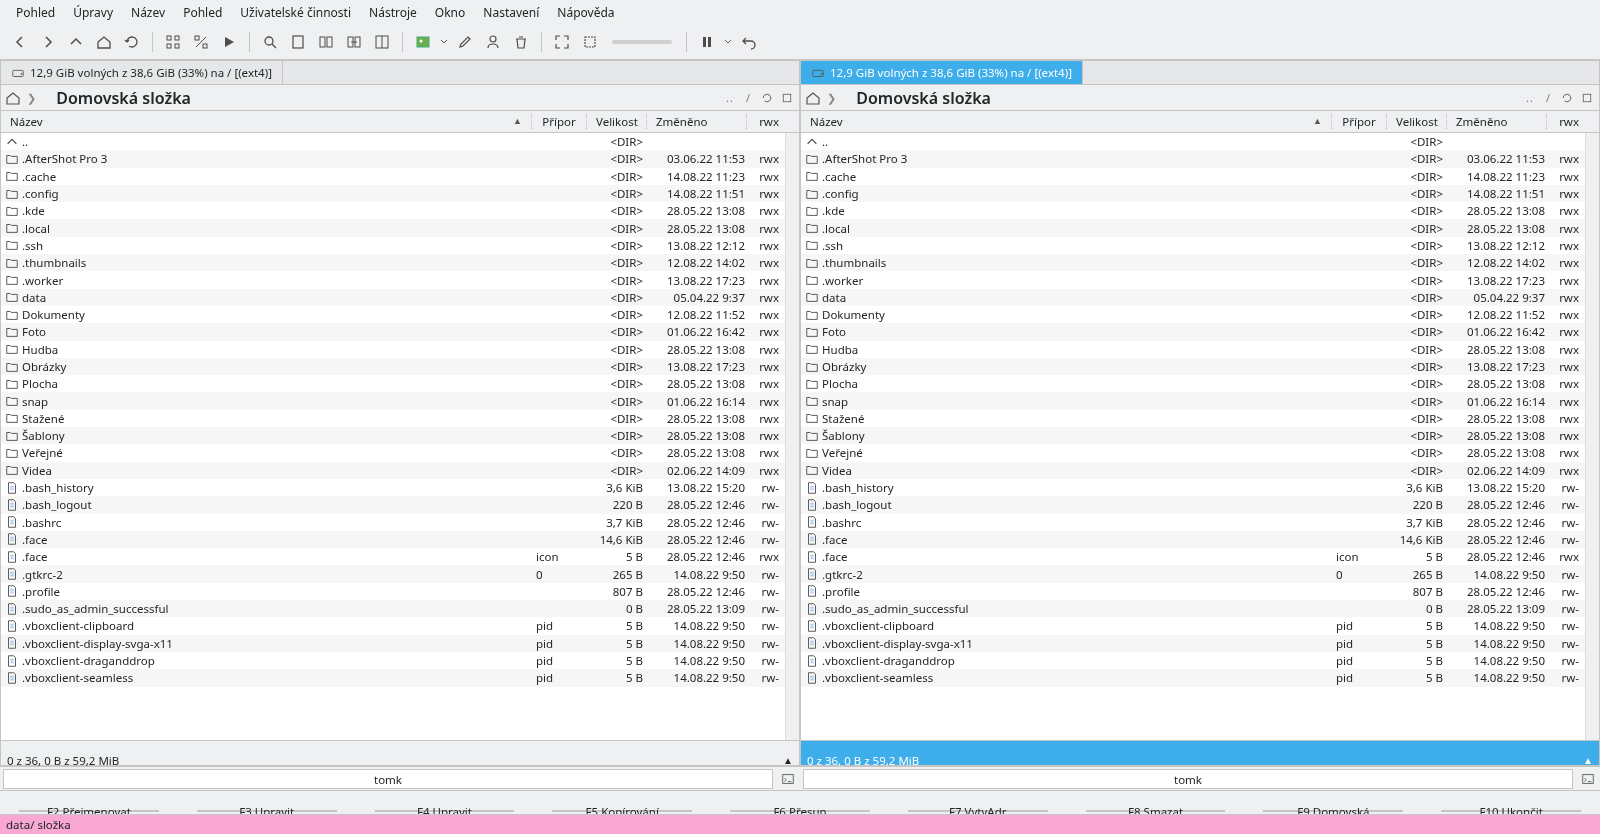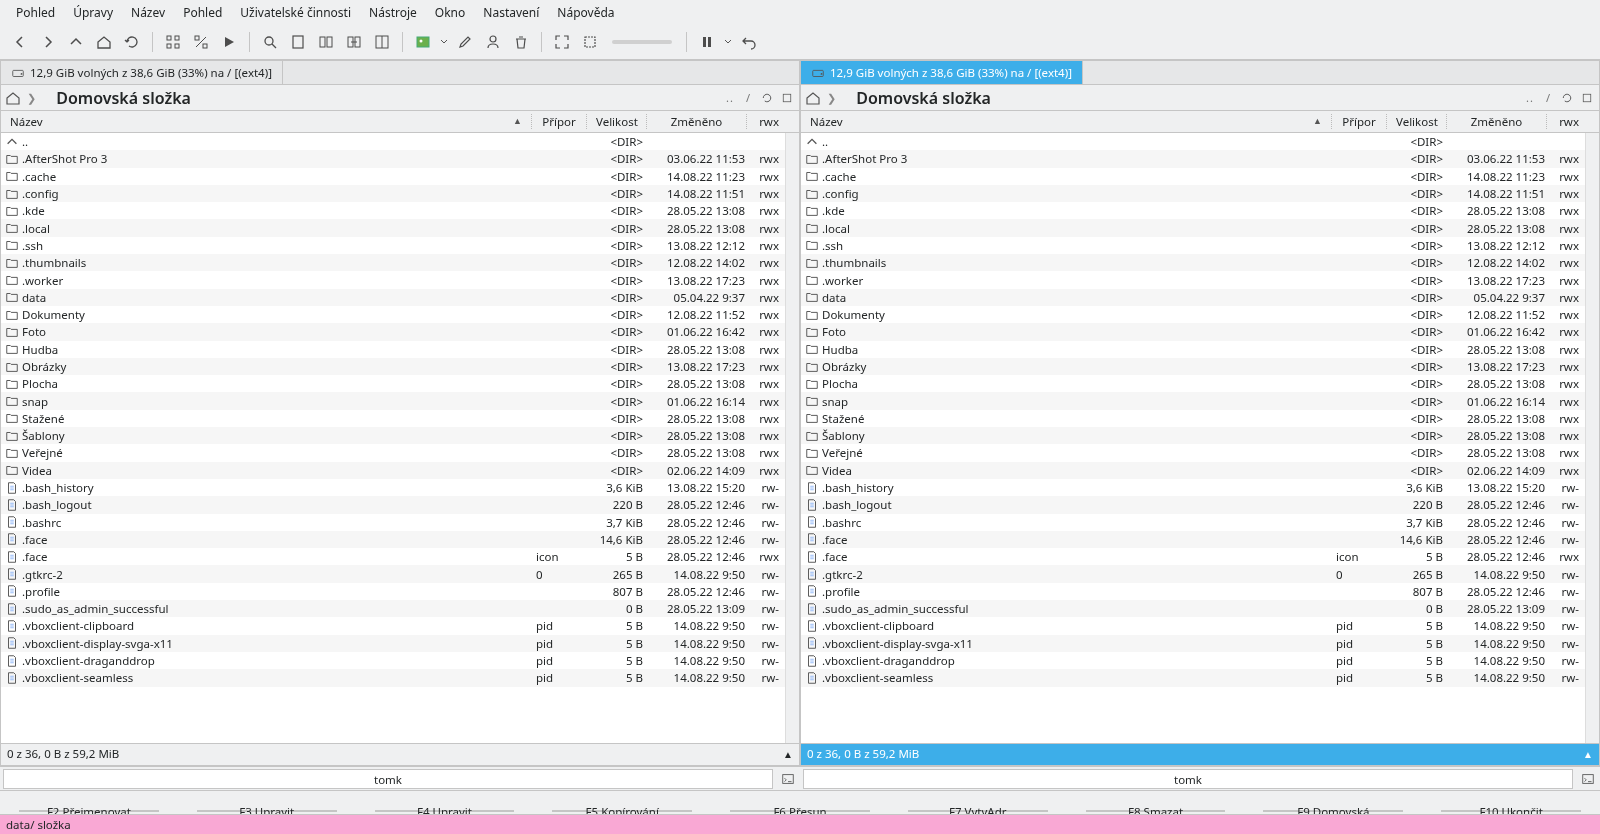--- a/index.html
+++ b/index.html
@@ -29,36 +29,36 @@
 .crumbbar .crumb { font-weight: 600; font-size: 16px; margin-left: 14px; }
 .crumbbar .spacer { flex: 1; }
 .crumbbar .slashdots { color:#777; font-size:11px; padding:0 4px; letter-spacing:1px;}
 .crumbbar .ctrl { width: 16px; height: 16px; display:flex; align-items:center; justify-content:center; color:#555;}
 
 .headerrow { display: flex; align-items: center; height: 22px; border-bottom: 1px solid #c5c5c5; background: #eff0f1; font-size: 11.5px; }
 .col { padding: 0 9px; overflow: hidden; white-space: nowrap; }
 .col-name { flex: 1; border-right: 1px dotted #bbb; }
 .col-ext  { width: 55px; border-right: 1px dotted #bbb; text-align: center; }
 .col-size { width: 60px; border-right: 1px dotted #bbb; text-align: center; }
-.col-date { width: 100px; border-right: 1px dotted #bbb; text-align: center; }
+.col-date { width: 100px; border-right: 1px dotted #bbb; text-align: left; }
 .col-rwx  { width: 38px; text-align: right; padding-right: 6px; }
 .sortind { float: right; font-size: 9px; color:#555; }
 
 .filelist { flex: 1; overflow-y: auto; overflow-x: hidden; background: #fff; }
 .row { display: flex; align-items: center; height: 17.3px; font-size: 11.5px; }
 .row:nth-child(even) { background: #f6f6f6; }
 .row .icon { width: 14px; height: 14px; margin: 0 3px 0 4px; flex-shrink:0; }
 .row .rname { flex: 1; white-space: nowrap; overflow: hidden; }
 .row .rext { width: 55px; text-align:left; padding-left:4px;}
 .row .rsize { width: 60px; text-align: right; padding-right: 4px; }
 .row .rdate { width: 100px; text-align: right; padding-right: 2px; white-space:nowrap; }
 .row .rrwx { width: 38px; text-align: right; padding-right: 6px; }
 
 .panel.active .statusrow { background: #3daee9; color: #fff; }
-.statusrow { height: 22px; display: flex; align-items: flex-end; padding: 4px 6px; border-top: 1px solid #c5c5c5; font-size: 11.5px; justify-content: space-between;}
+.statusrow { height: 22px; display: flex; align-items: flex-start; padding: 12px 6px; border-top: 1px solid #c5c5c5; font-size: 11.5px; justify-content: space-between;}
 .statusrow .chev { font-size: 10px; }
 
 .cmdrow { height: 24px; display: flex; align-items: stretch; border-top: 1px solid #c5c5c5; }
 .cmdrow .cmdcell { flex: 1; display: flex; align-items: center; }
 .cmdrow .prompt { flex: 1; text-align: center; background: #fff; border: 1px solid #c5c5c5; margin: 1px 3px; height: 20px; line-height: 20px; font-size:11.5px;}
 .cmdrow .termbtn { width: 24px; display:flex; align-items:center; justify-content:center; }
 
 .fnbar { height: 24px; display: flex; border-top: 1px solid #c5c5c5; }
 .fnbar .fn { flex: 1; display: flex; align-items: center; justify-content: center; border: 1px solid #c5c5c5; margin: 19px; background: #eff0f1; font-size: 11.5px; }
 

